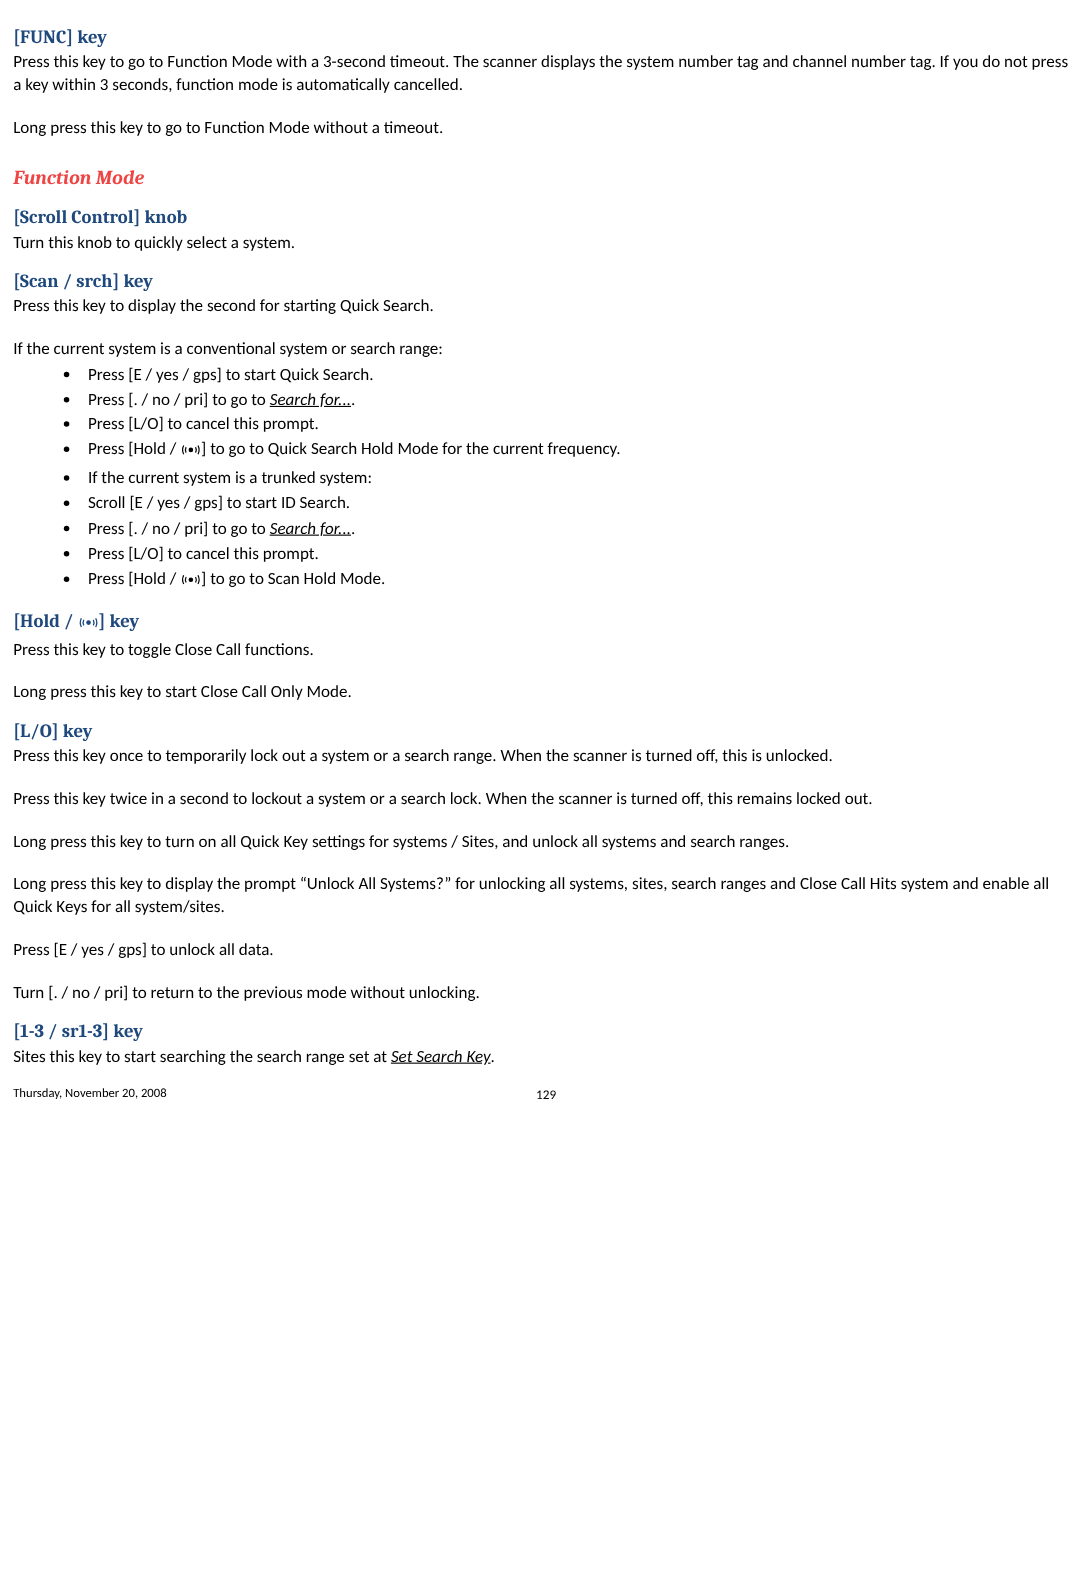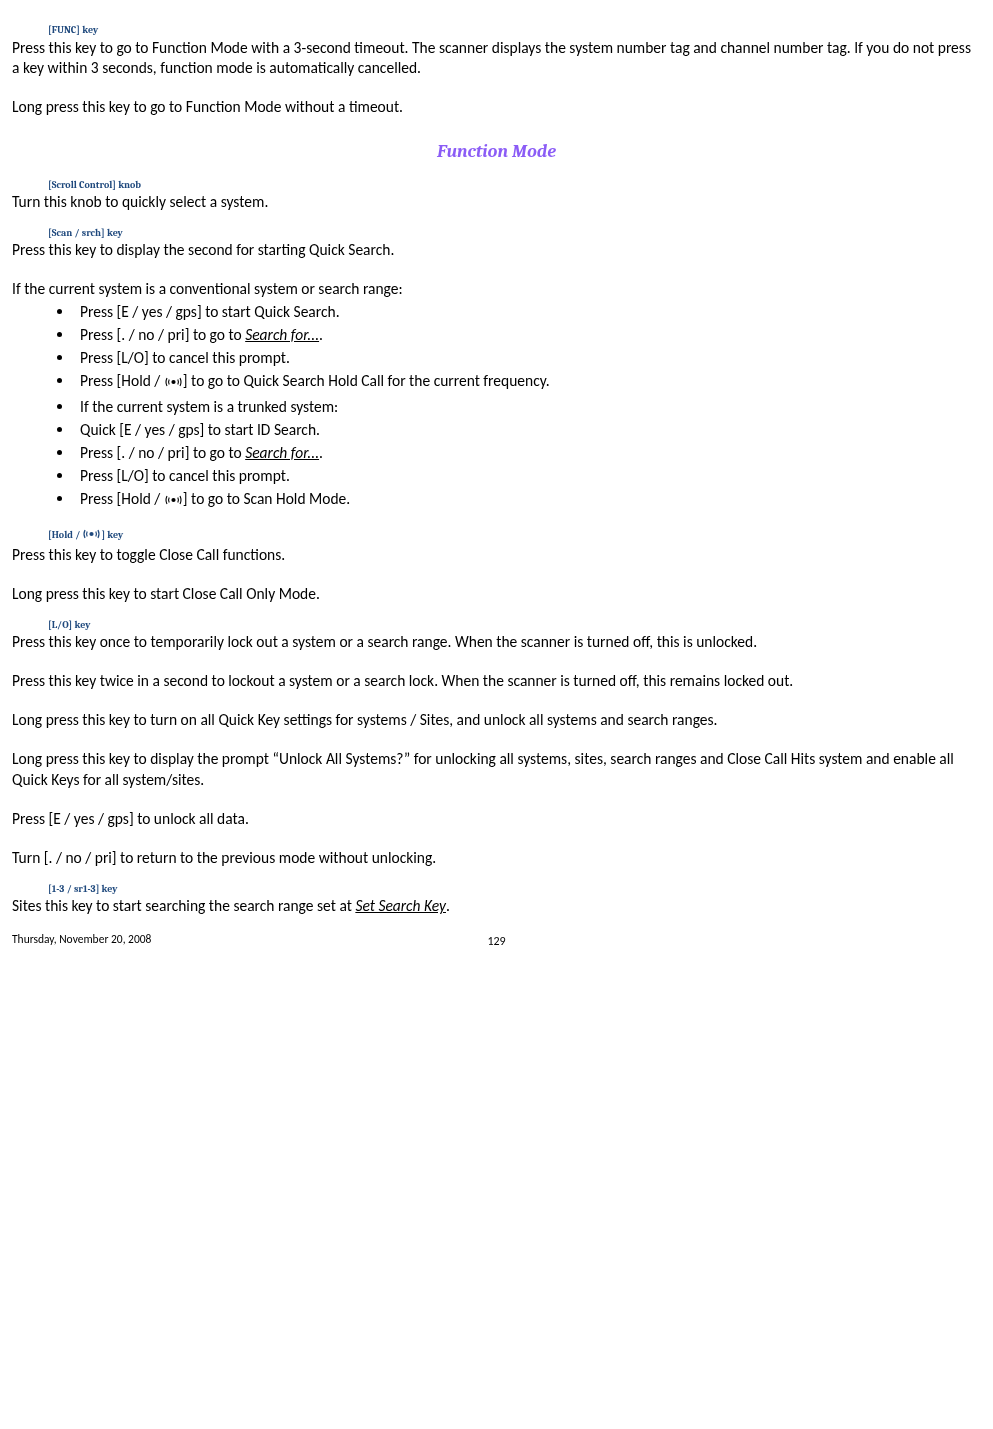--- a/index.html
+++ b/index.html
@@ -10,34 +10,32 @@
     margin: 0;
     padding: 10px 12px 40px 12px;
     width: 993px;
     box-sizing: border-box;
     position: relative;
   }
   .h-key {
     font-family: Cambria, Georgia, serif;
     font-weight: bold;
     color: #1f497d;
-    font-size: 10px;
+    font-size: 17px;
     margin-top: 14px;
     margin-bottom: 0;
-    margin-left: 36px;
   }
   .h-section {
     font-family: Cambria, Georgia, serif;
     font-weight: bold;
     font-style: italic;
-    color: #8b5cf6;
+    color: #ef4444;
     font-size: 18px;
     margin-top: 22px;
     margin-bottom: 14px;
-    text-align: center;
   }
   p {
     margin: 16px 0 0 0;
   }
   .para { margin-top: 0; }
   .gap { margin-top: 18px; }
   ul {
     margin: 2px 0 0 0;
     padding-left: 62px;
   }
@@ -88,23 +86,23 @@
   <li><span>Press [. / no / pri] to go to </span><span class="u">Search for...</span><span>.</span></li>
   <li>Press [L/O] to cancel this prompt.</li>
   <li><span>Press [Hold / </span><span class="cc-icon"><svg width="19" height="14" viewBox="0 0 19 14">
           <g stroke="#000" fill="none" stroke-width="1.1">
             <path d="M3 3 Q1 7 3 11"></path>
             <path d="M5.2 4.5 Q3.9 7 5.2 9.5"></path>
             <path d="M16 3 Q18 7 16 11"></path>
             <path d="M13.8 4.5 Q15.1 7 13.8 9.5"></path>
           </g>
           <circle cx="9.5" cy="7" r="2.1" fill="#000"></circle>
-        </svg></span><span>] to go to Quick Search Hold Call for the current frequency.</span></li>
+        </svg></span><span>] to go to Quick Search Hold Mode for the current frequency.</span></li>
   <li>If the current system is a trunked system:</li>
-  <li>Quick [E / yes / gps] to start ID Search.</li>
+  <li>Scroll [E / yes / gps] to start ID Search.</li>
   <li><span>Press [. / no / pri] to go to </span><span class="u">Search for...</span><span>.</span></li>
   <li>Press [L/O] to cancel this prompt.</li>
   <li><span>Press [Hold / </span><span class="cc-icon"><svg width="19" height="14" viewBox="0 0 19 14">
           <g stroke="#000" fill="none" stroke-width="1.1">
             <path d="M3 3 Q1 7 3 11"></path>
             <path d="M5.2 4.5 Q3.9 7 5.2 9.5"></path>
             <path d="M16 3 Q18 7 16 11"></path>
             <path d="M13.8 4.5 Q15.1 7 13.8 9.5"></path>
           </g>
           <circle cx="9.5" cy="7" r="2.1" fill="#000"></circle>

